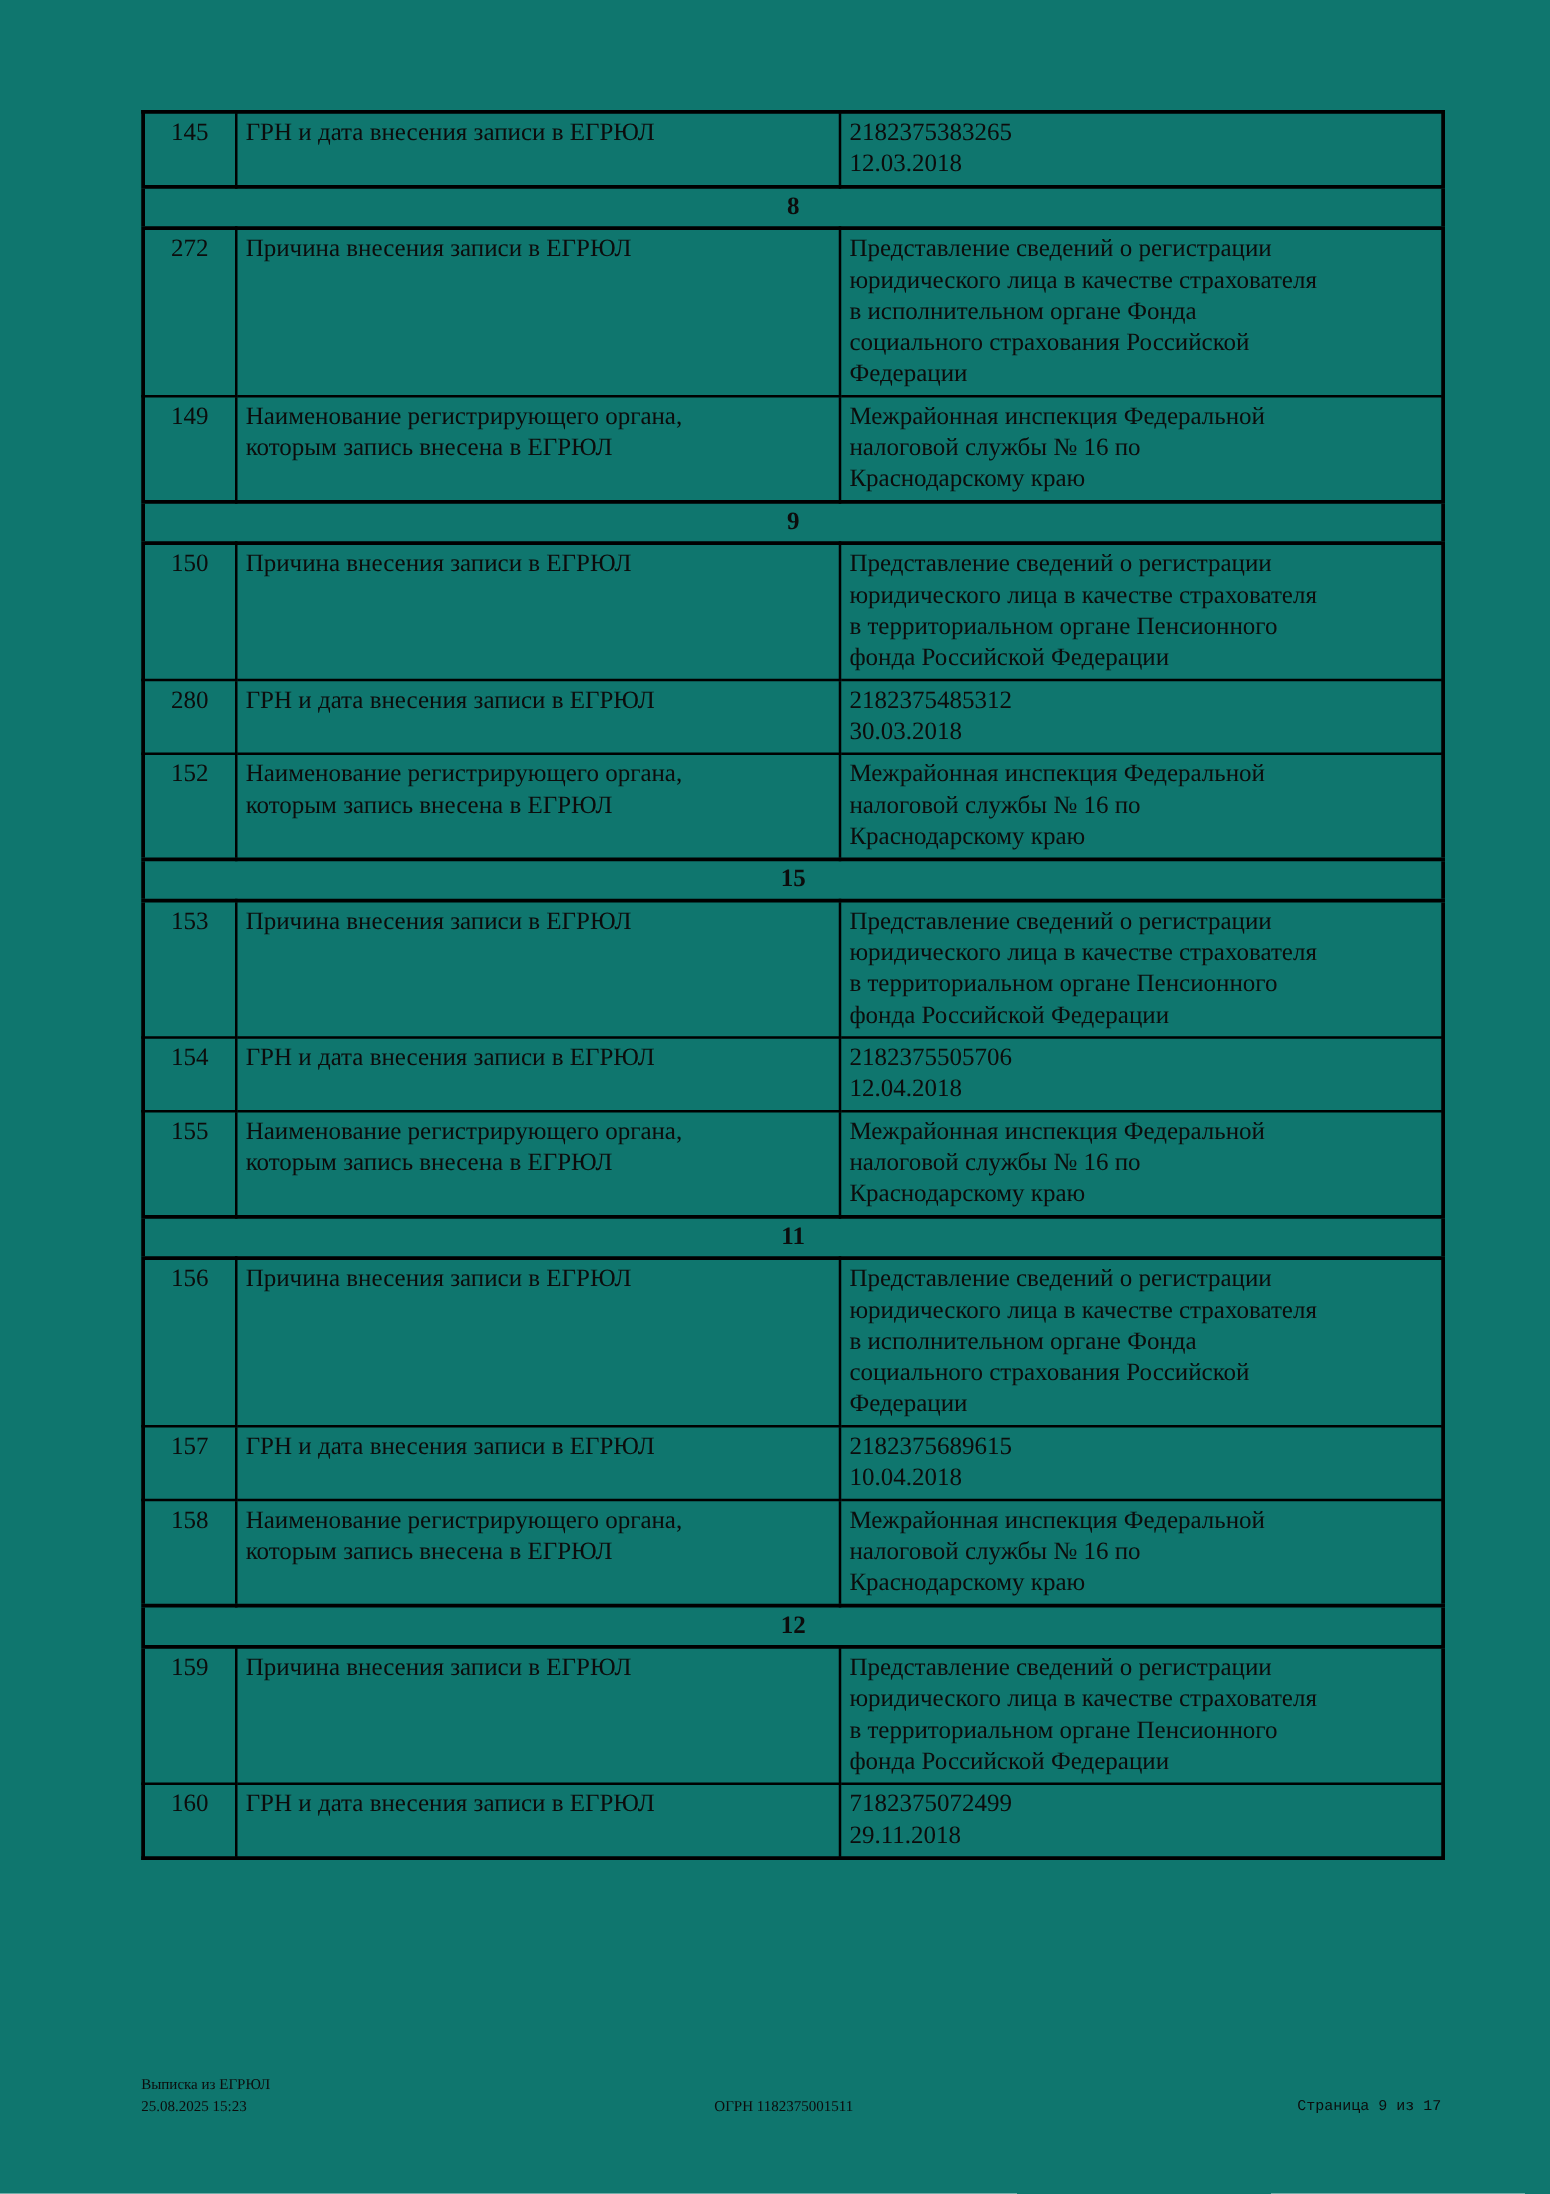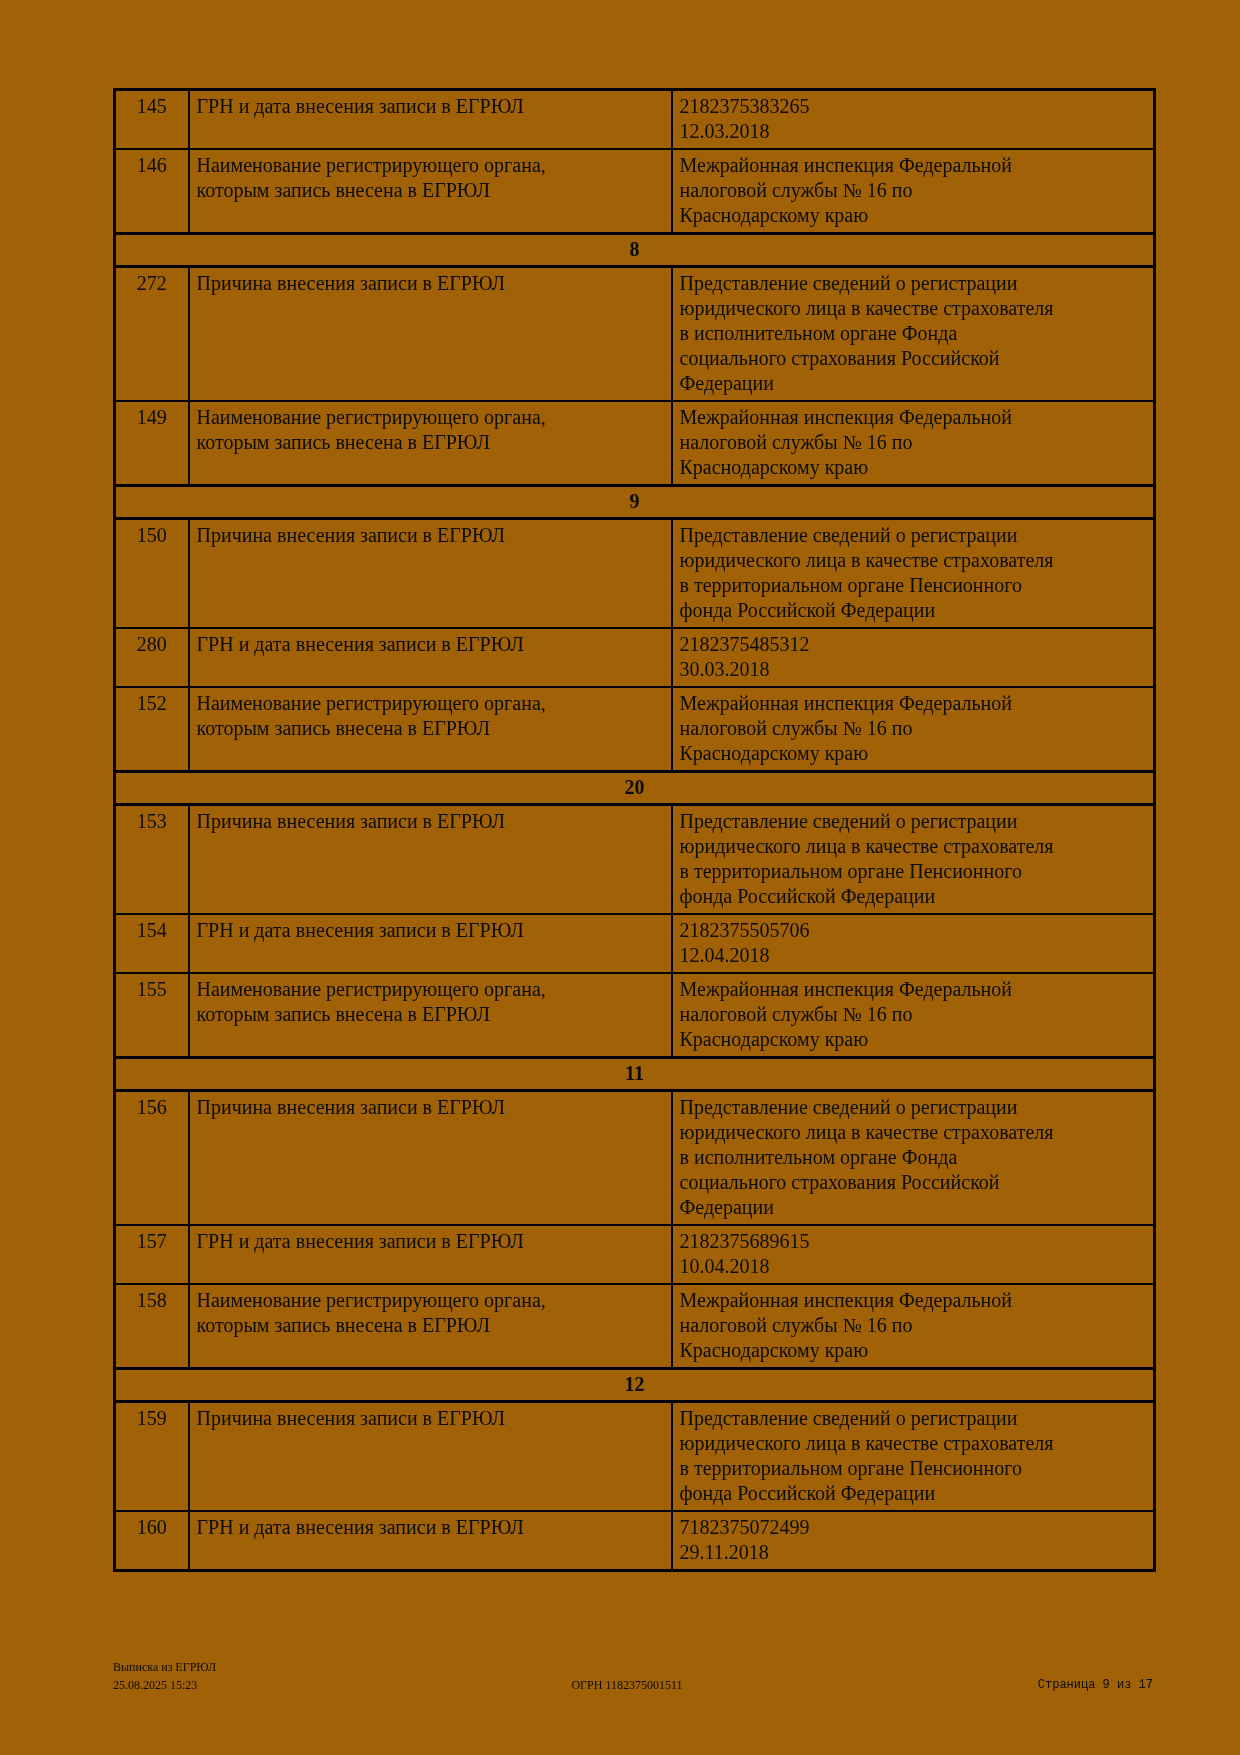--- a/index.html
+++ b/index.html
@@ -1,21 +1,21 @@
 <!DOCTYPE html>
 <html><head>
 <meta charset="utf-8">
 <style>
   * { margin: 0; padding: 0; box-sizing: border-box; }
   html, body { background: #ffffff; }
   .page {
     position: relative;
     width: 1240px;
     height: 1755px;
-    background: #a16207;
+    background: #0f766e;
     font-family: "Liberation Serif", serif;
     color: #0c0c0c;
     overflow: hidden;
   }
   table.egrul-table {
     position: absolute;
     left: 113px;
     top: 88px;
     width: 1040px;
     border-collapse: collapse;
@@ -69,28 +69,20 @@
       <col style="width:483px">
       <col style="width:483px">
     </colgroup>
     <tbody id="table-body">
         <tr class="data-row">
           <td class="cell-num">145</td>
           <td class="cell-label">ГРН и дата внесения записи в ЕГРЮЛ</td>
           <td class="cell-value">2182375383265
 12.03.2018</td>
         </tr>
-        <tr class="data-row">
-          <td class="cell-num">146</td>
-          <td class="cell-label">Наименование регистрирующего органа,
-которым запись внесена в ЕГРЮЛ</td>
-          <td class="cell-value">Межрайонная инспекция Федеральной
-налоговой службы № 16 по
-Краснодарскому краю</td>
-        </tr>
         <tr class="section-row">
           <td colspan="3">8</td>
         </tr>
         <tr class="data-row">
           <td class="cell-num">272</td>
           <td class="cell-label">Причина внесения записи в ЕГРЮЛ</td>
           <td class="cell-value">Представление сведений о регистрации
 юридического лица в качестве страхователя
 в исполнительном органе Фонда
 социального страхования Российской
@@ -123,21 +115,21 @@
         </tr>
         <tr class="data-row">
           <td class="cell-num">152</td>
           <td class="cell-label">Наименование регистрирующего органа,
 которым запись внесена в ЕГРЮЛ</td>
           <td class="cell-value">Межрайонная инспекция Федеральной
 налоговой службы № 16 по
 Краснодарскому краю</td>
         </tr>
         <tr class="section-row">
-          <td colspan="3">20</td>
+          <td colspan="3">15</td>
         </tr>
         <tr class="data-row">
           <td class="cell-num">153</td>
           <td class="cell-label">Причина внесения записи в ЕГРЮЛ</td>
           <td class="cell-value">Представление сведений о регистрации
 юридического лица в качестве страхователя
 в территориальном органе Пенсионного
 фонда Российской Федерации</td>
         </tr>
         <tr class="data-row">

